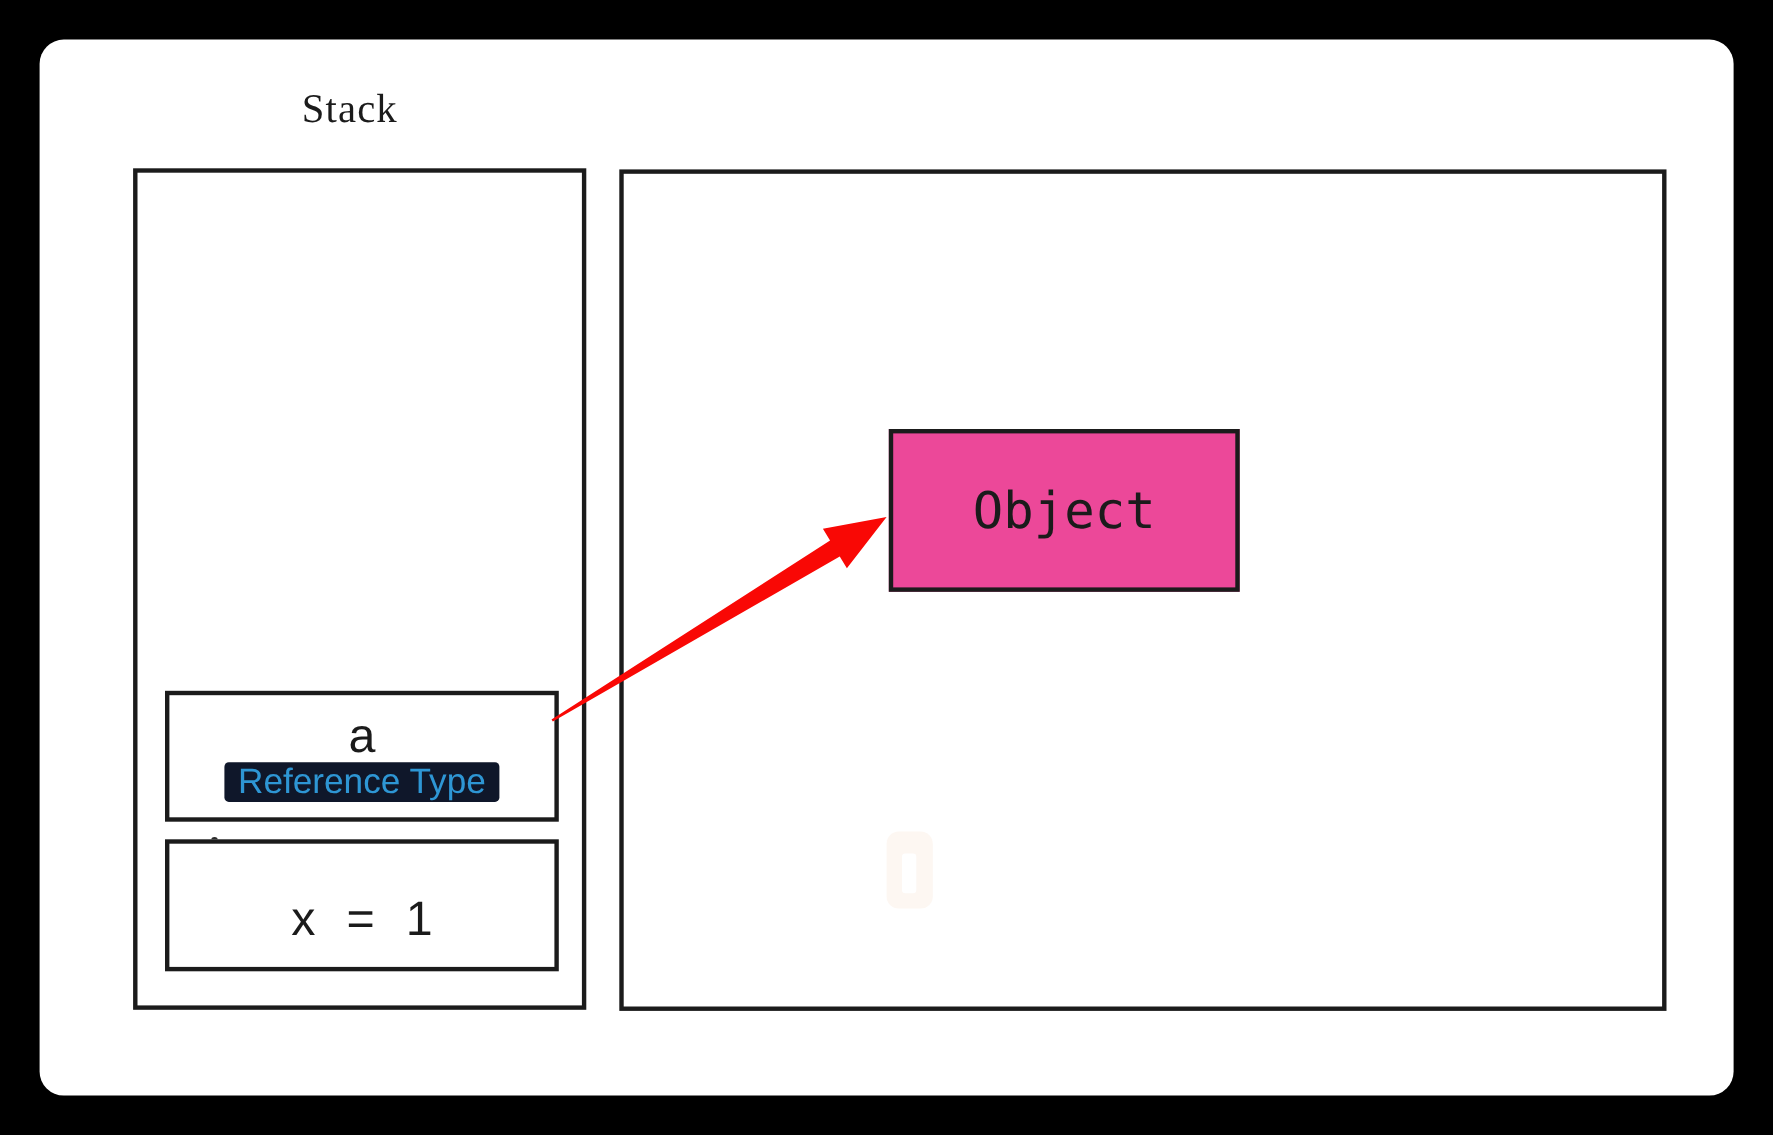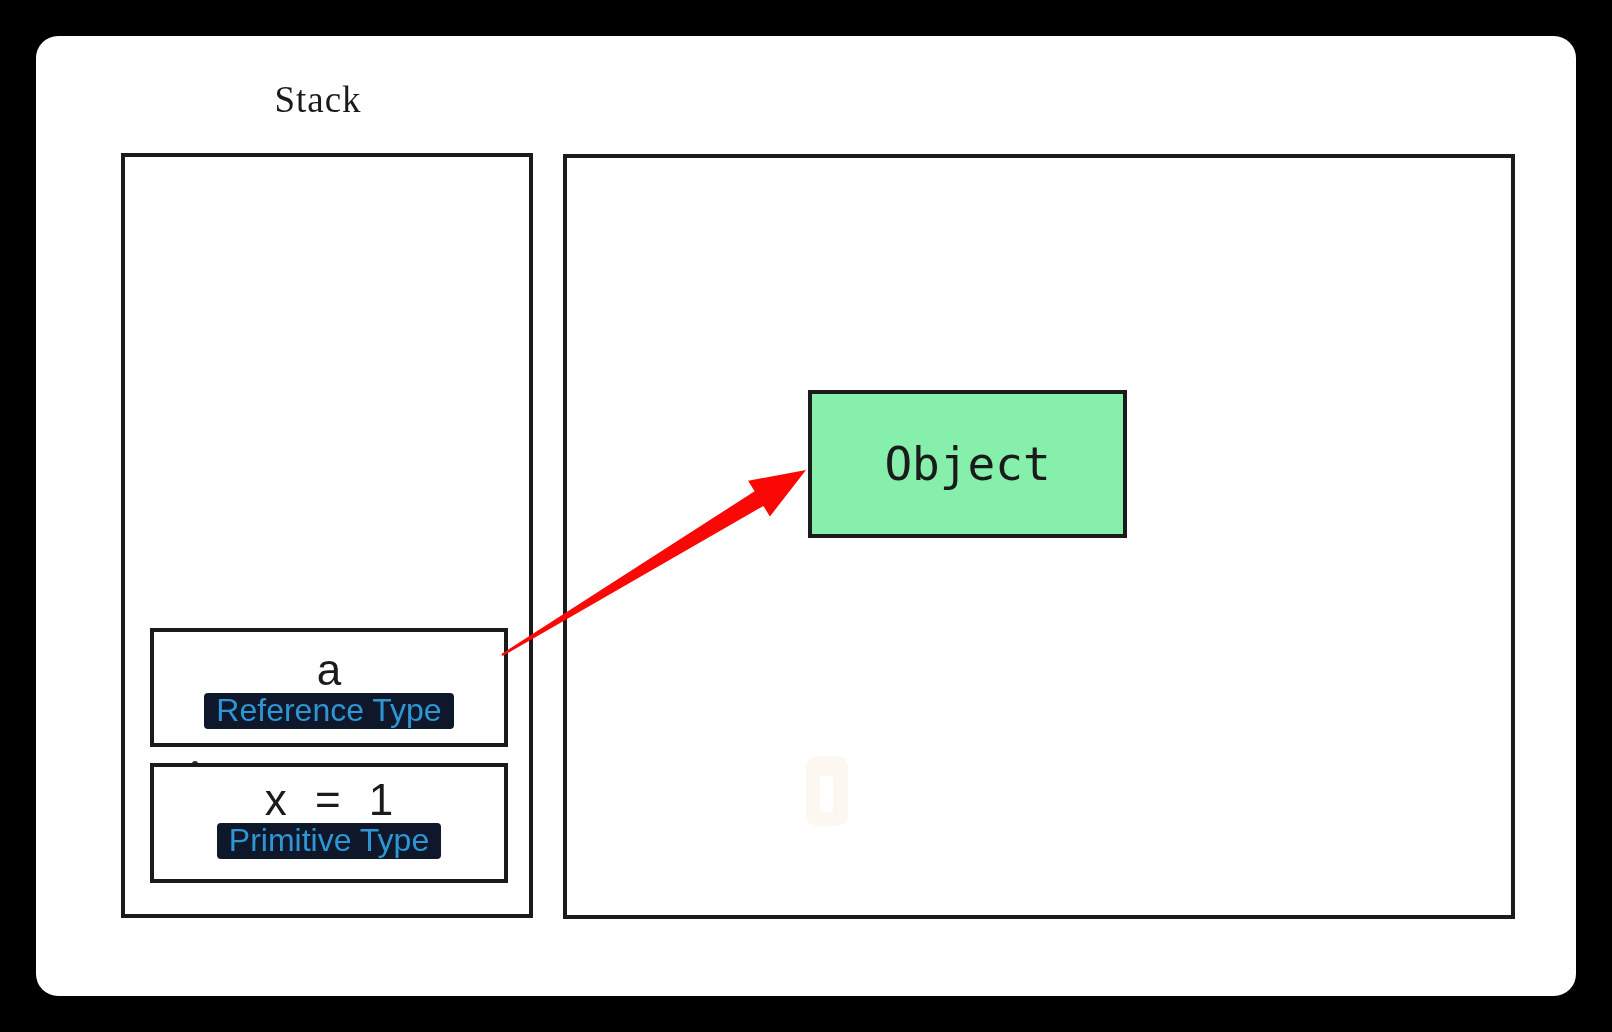--- a/index.html
+++ b/index.html
@@ -33,21 +33,21 @@
     border: 4px solid var(--ink, #1b1b1b); background: transparent;
   }
   .panel.stack-panel { left: 121px; top: 153px; width: 412px; height: 765px; }
   .panel.heap-panel  { left: 563px; top: 154px; width: 952px; height: 765px; }
   .object-box {
     position: absolute; box-sizing: border-box;
     left: 808px; top: 390px; width: 319px; height: 148px;
     border: 4px solid var(--ink, #1b1b1b);
     display: flex; align-items: center; justify-content: center;
     font-family: "DejaVu Sans Mono", monospace; font-size: 46px;
-    color: var(--ink, #1b1b1b); background: #86efac;
+    color: var(--ink, #1b1b1b); background: #ec4899;
   }
   .frame-box {
     position: absolute; box-sizing: border-box;
     left: 150px; width: 358px;
     border: 4px solid var(--ink, #1b1b1b);
     display: flex; flex-direction: column; align-items: center; justify-content: flex-end;
     background: #fff;
   }
   .frame-box.ref-frame  { top: 628px; height: 119px; padding-bottom: 14px; }
   .frame-box.prim-frame { top: 763px; height: 120px; padding-bottom: 20px; }
@@ -100,19 +100,18 @@
 
   <div class="frame-box ref-frame">
     <div class="var-value">a</div>
     <div class="type-label">Reference Type</div>
   </div>
 
   <div class="stray-dot"></div>
 
   <div class="frame-box prim-frame">
     <div class="var-value">x = 1</div>
-    <div class="type-label">Primitive Type</div>
   </div>
 
   <svg class="arrow-svg" viewBox="0 0 1612 1032" xmlns="http://www.w3.org/2000/svg" aria-hidden="true">
     <polygon class="arrow-shape" points="502.6,656 763.4,505.9 769.9,516.5 806,470 748.1,480.7 754.6,491.3 501.4,654"></polygon>
   </svg>
 </div>
 
 </body></html>

